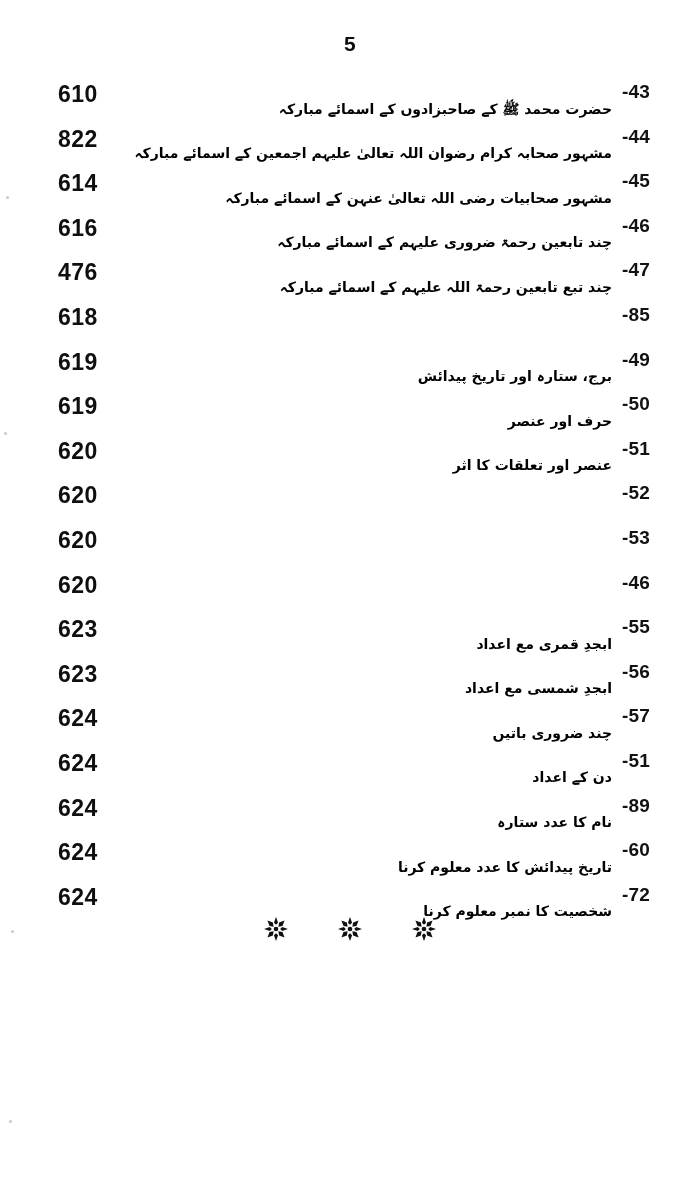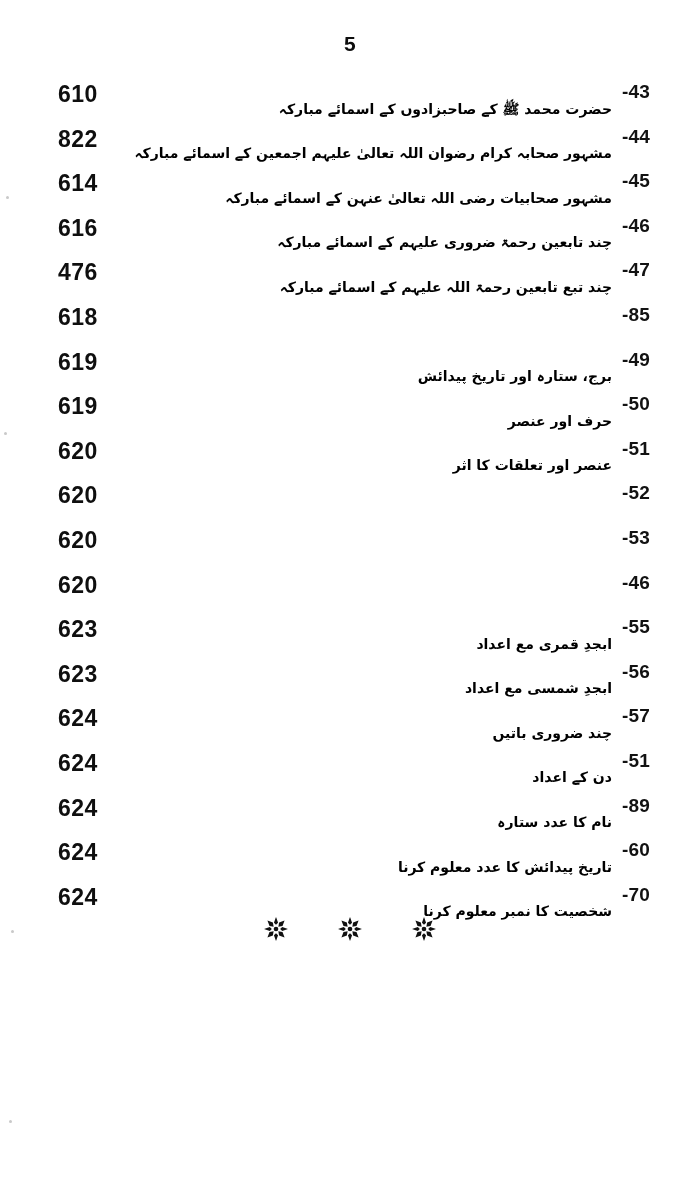--- a/index.html
+++ b/index.html
@@ -215,21 +215,21 @@
         <div class="entry-index">-89</div>
         <div class="entry-title">نام کا عدد ستارہ</div>
         <div class="entry-page">624</div>
       </div>
       <div class="toc-row">
         <div class="entry-index">-60</div>
         <div class="entry-title">تاریخ پیدائش کا عدد معلوم کرنا</div>
         <div class="entry-page">624</div>
       </div>
       <div class="toc-row">
-        <div class="entry-index">-70</div>
+        <div class="entry-index">-72</div>
         <div class="entry-title">شخصیت کا نمبر معلوم کرنا</div>
         <div class="entry-page">624</div>
       </div>
     </div>
 
   <div class="ornaments">
       <span>
         <svg class="ornament" viewBox="0 0 100 100" aria-hidden="true">
           <g fill="#111111">
             <path d="M50 4 L58 26 L50 34 L42 26 Z"></path>

